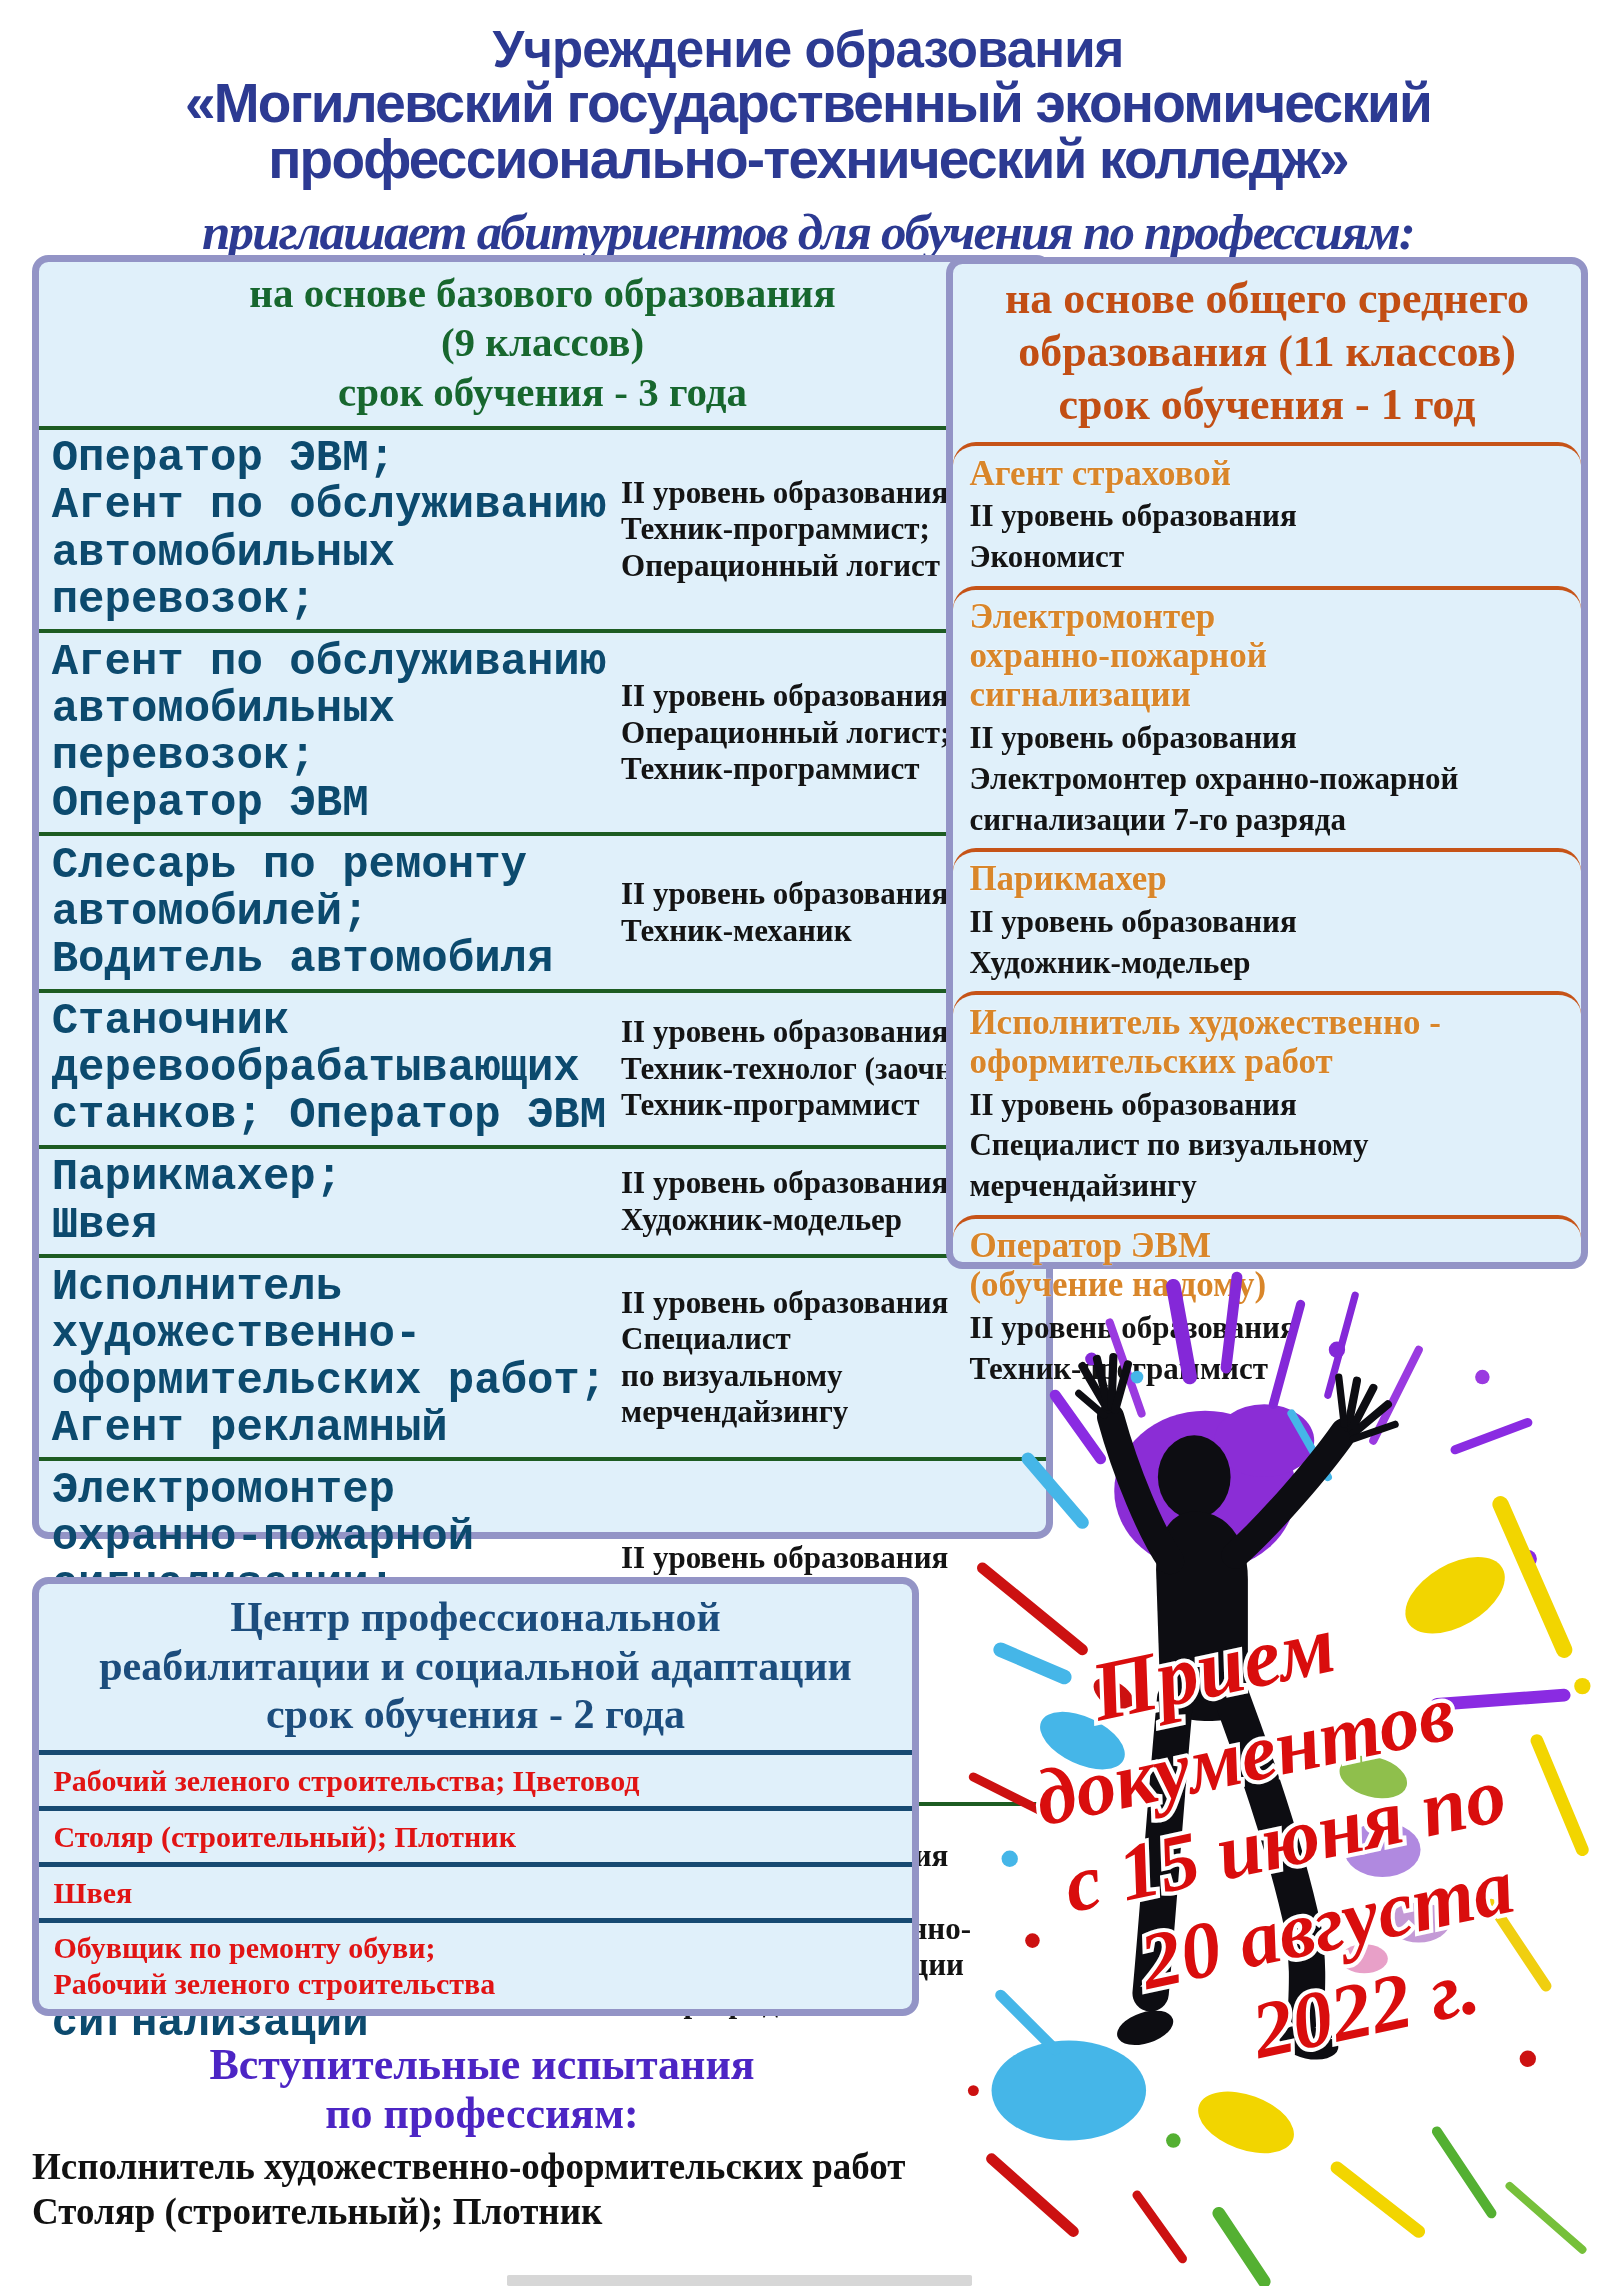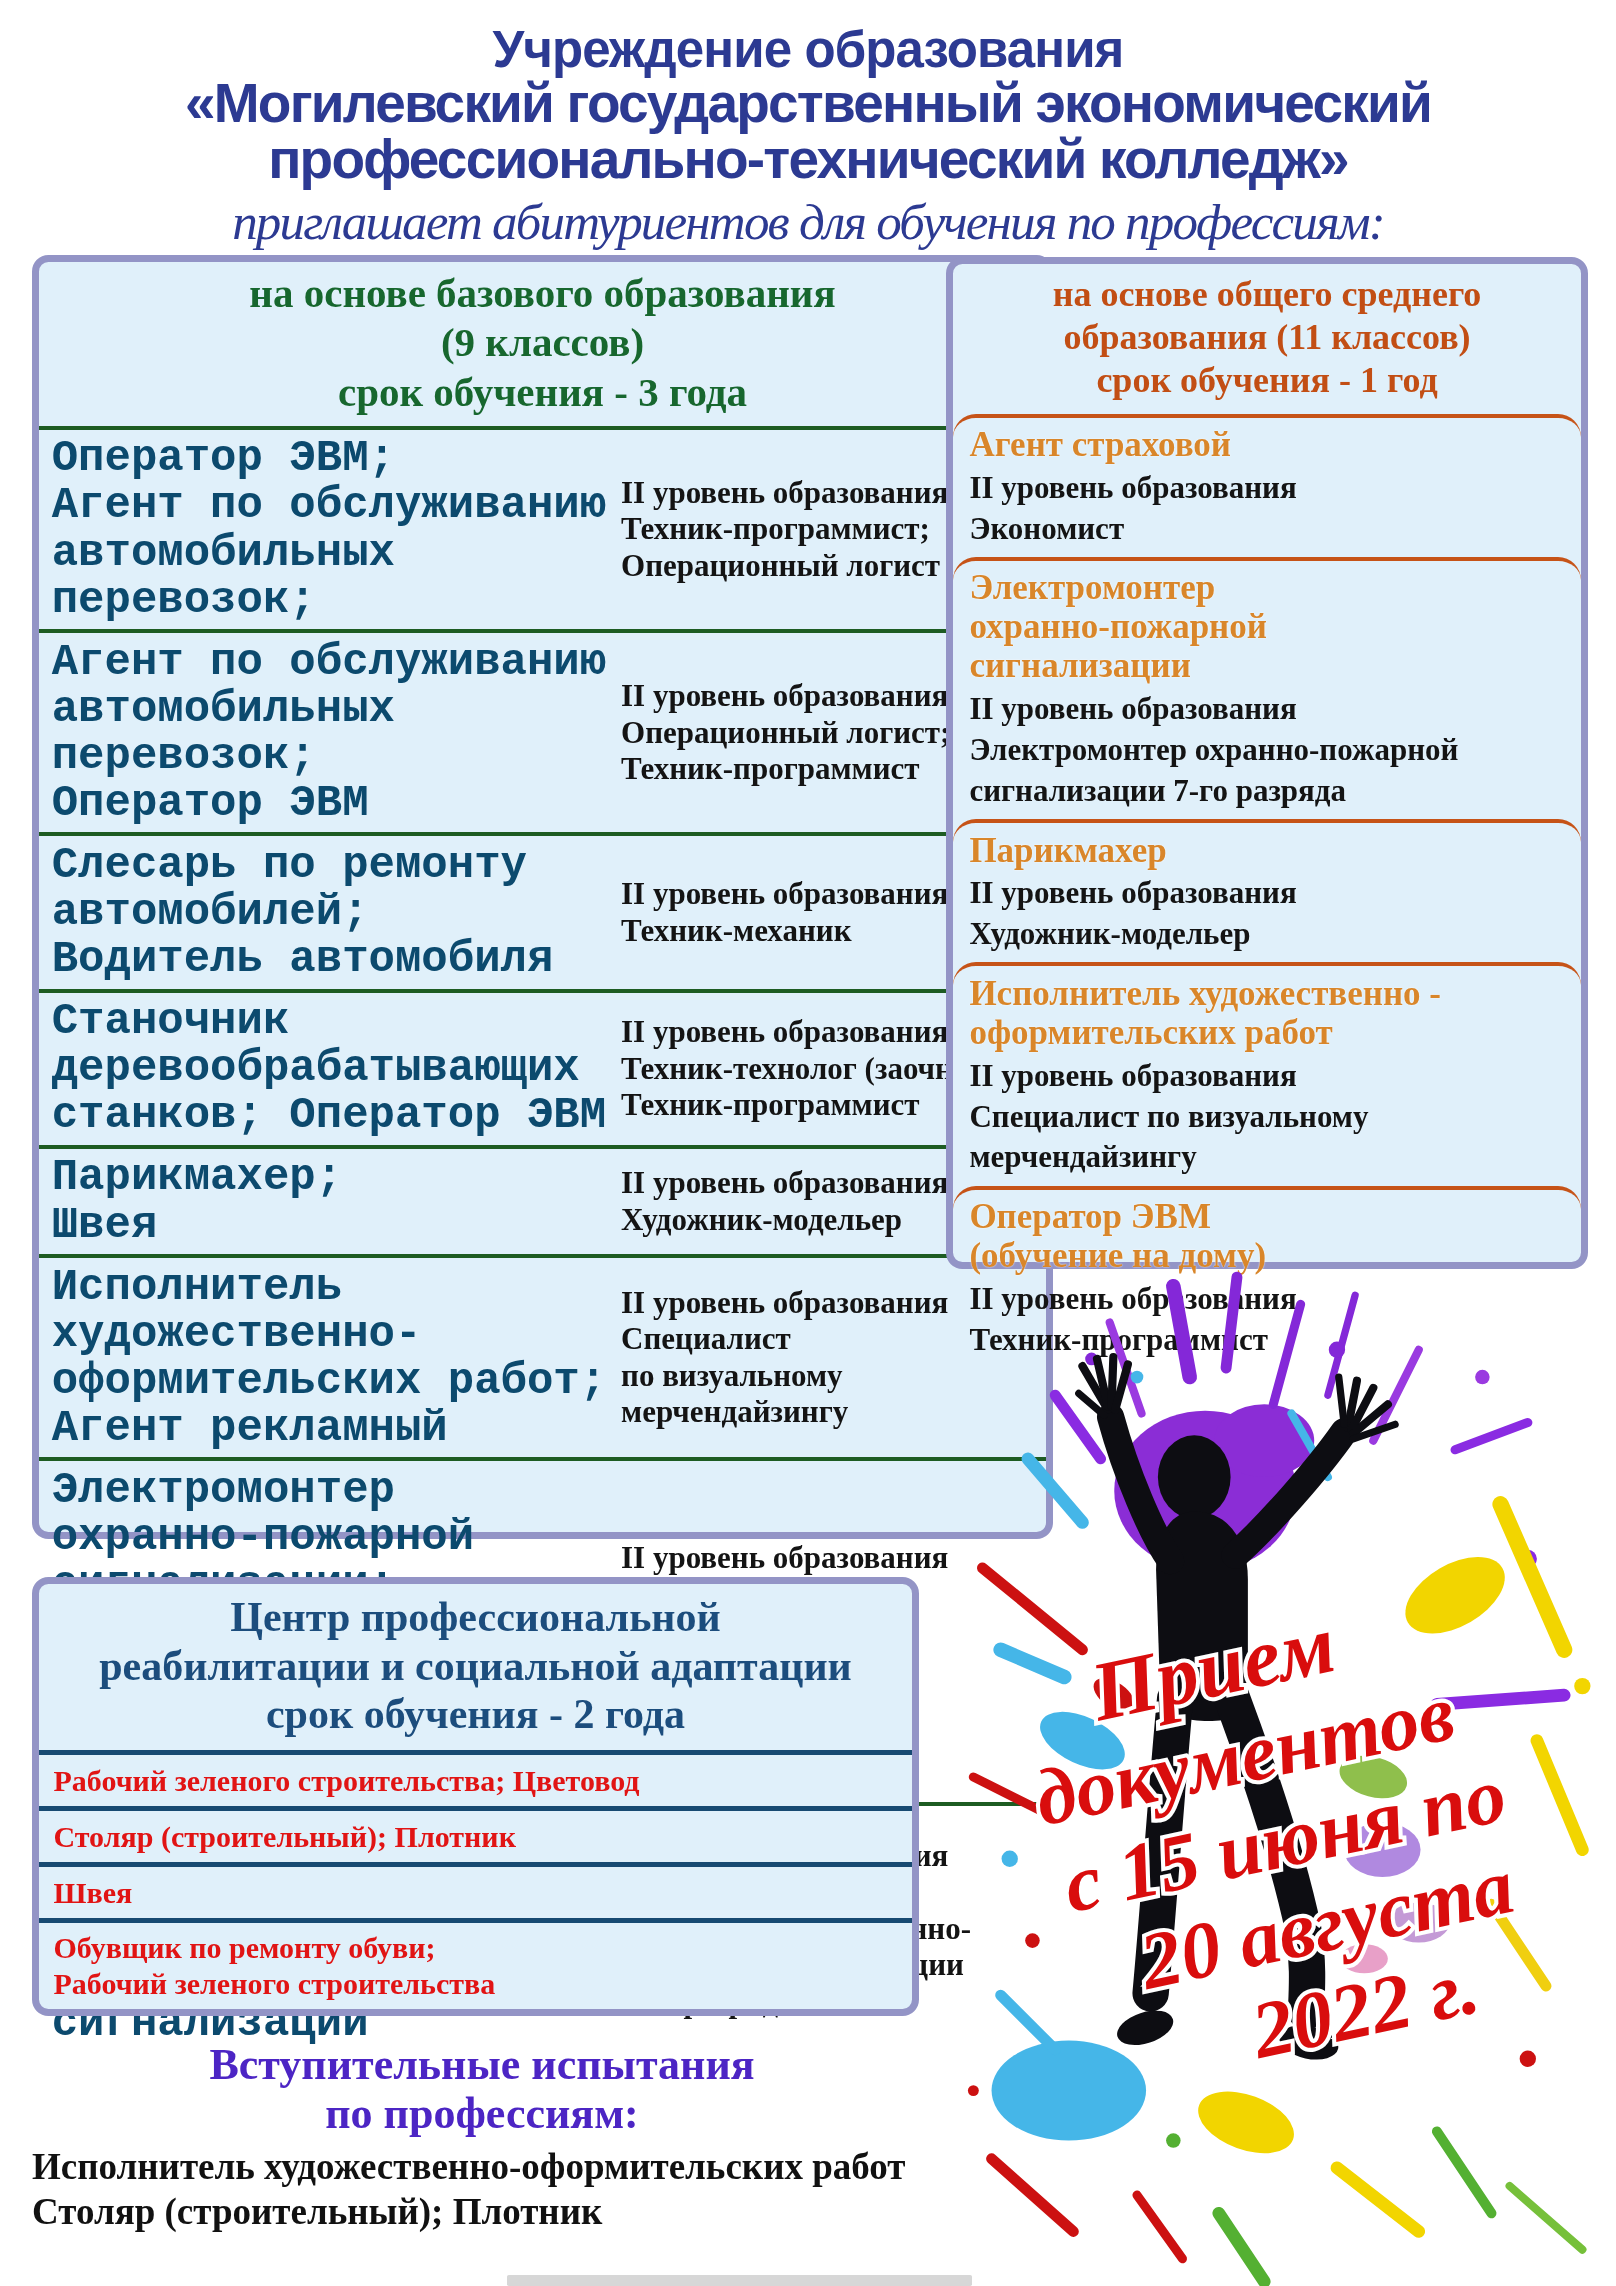--- a/index.html
+++ b/index.html
@@ -5,39 +5,39 @@
   html,body{margin:0;padding:0;background:#ffffff;}
   .page{position:relative;width:1616px;height:2287px;background:#ffffff;overflow:hidden;
         font-family:"Liberation Serif",serif;}
   .ml{white-space:pre-line;}
 
   
   .hdr{position:absolute;left:0;top:23.6px;width:1616px;text-align:center;
        font-family:"Liberation Sans",sans-serif;color:#2c3a92;}
   .hdr-l1{font-size:51px;font-weight:800;letter-spacing:-0.9px;line-height:1.0;}
   .hdr-l2{font-size:55px;font-weight:800;letter-spacing:-1.8px;line-height:1.02;white-space:nowrap;}
-  .hdr-sub{margin-top:6px;font-family:"Liberation Serif",serif;font-style:italic;font-weight:400;
+  .hdr-sub{margin-top:16px;font-family:"Liberation Serif",serif;font-style:italic;font-weight:700;
            font-size:51px;letter-spacing:-1.8px;color:#2c3a92;white-space:nowrap;}
 
   
   .box{position:absolute;background:#e0f0fa;border:7.3px solid #9394c6;border-radius:16.4px;
        box-sizing:border-box;}
 
   
   .box9{left:32px;top:255px;width:1021px;height:1284px;display:flex;flex-direction:column;}
   .box9-title{flex:0 0 auto;text-align:center;color:#17672e;font-weight:700;
               font-size:41px;line-height:1.2;padding:7.3px 5.5px 9px 5.5px;}
   .b9row{flex:1 1 auto;display:flex;border-top:4.5px solid #1d5c22;padding:5.5px 12.7px;align-items:center;}
   .b9left{width:58%;color:#0c4a6e;font-weight:700;font-size:44px;line-height:1.07;font-family:Liberation Mono, monospace;}
   .b9right{width:42%;color:#141414;font-weight:700;font-size:31px;line-height:1.18;}
 
   
   .box11{left:946px;top:257px;width:642px;height:1012px;display:flex;flex-direction:column;}
   .box11-title{flex:0 0 auto;text-align:center;color:#c24e14;font-weight:700;
-               font-size:36px;line-height:1.2;padding:9px 5.5px 11px 5.5px;}
+               font-size:44px;line-height:1.2;padding:9px 5.5px 11px 5.5px;}
   .b11entry{flex:1 1 auto;border-top:4.5px solid #c65317;padding:7.3px 16.4px;display:flex;
             flex-direction:column;justify-content:center;border-radius:23px;}
   .b11name{color:#d9862a;font-weight:700;font-size:35px;line-height:1.12;
            text-shadow:0 0 1.8px #ffffff;}
   .b11details{color:#141414;font-weight:700;font-size:31px;line-height:1.32;margin-top:3.6px;}
 
   
   .boxc{left:32px;top:1577px;width:887px;height:439px;display:flex;flex-direction:column;justify-content:space-between;}
   .boxc-title{flex:0 0 auto;text-align:center;color:#1c4d7d;font-weight:700;
               font-size:42px;line-height:1.16;padding:9px 5.5px 11px 5.5px;}

